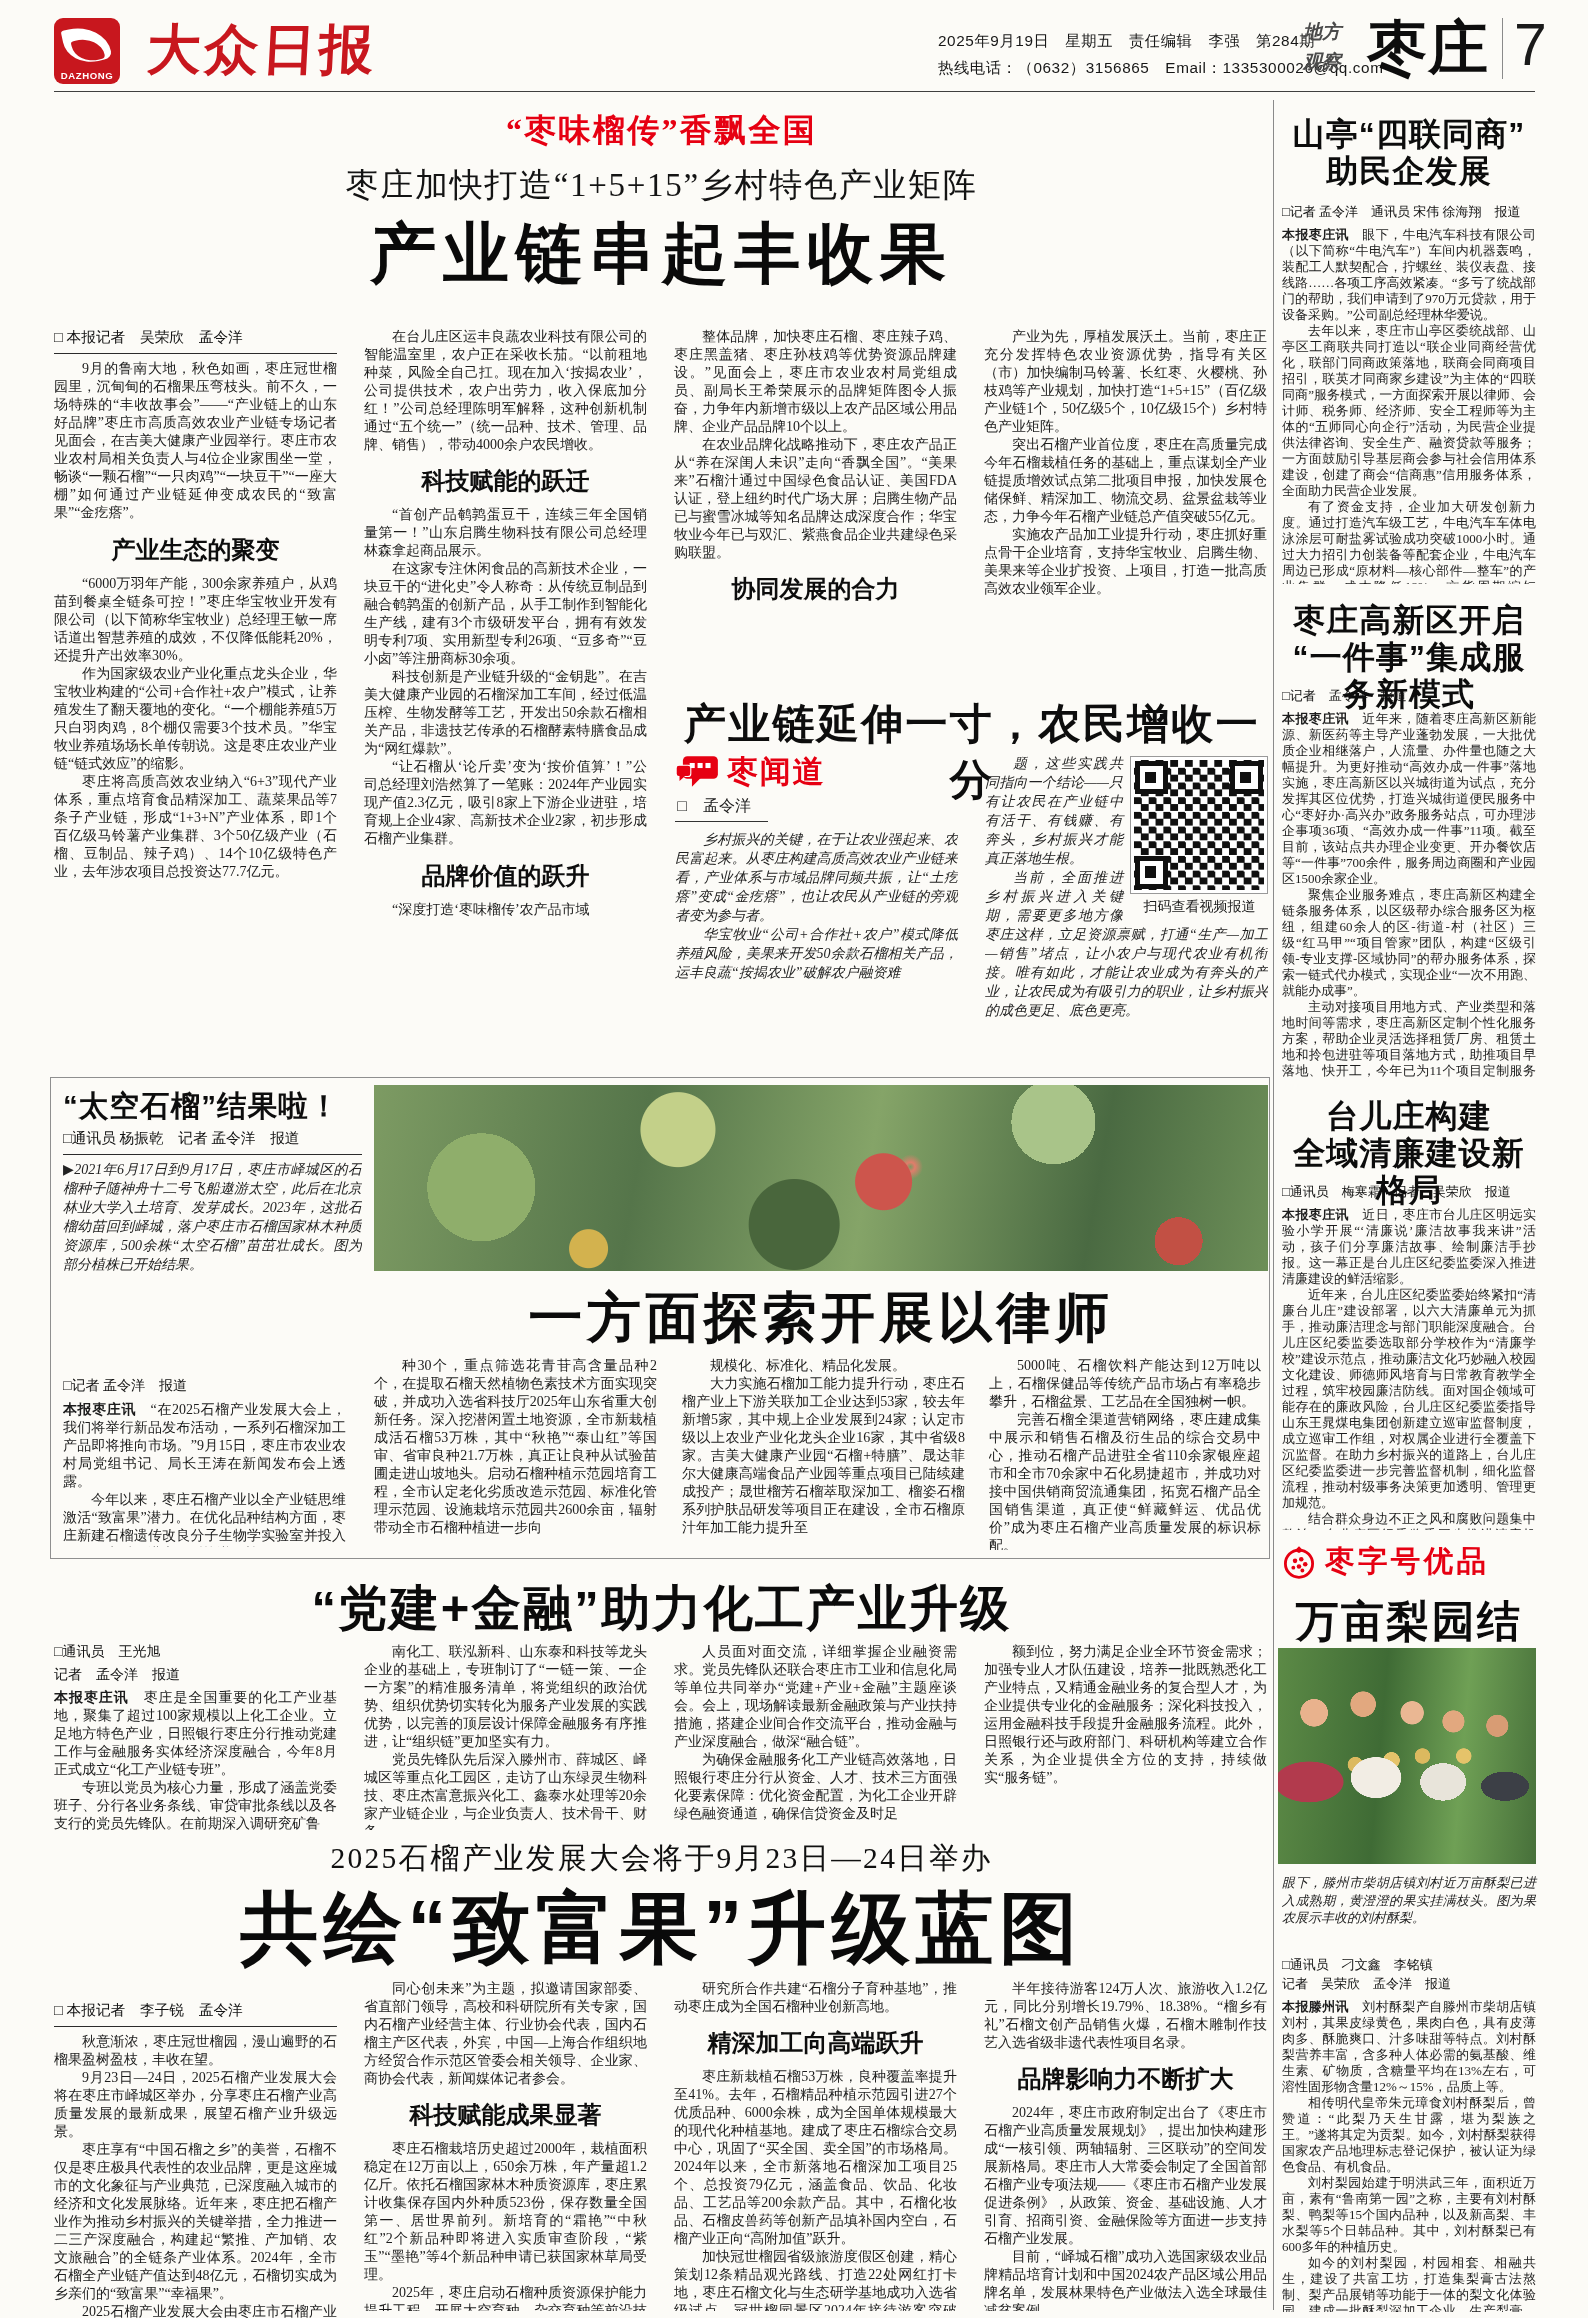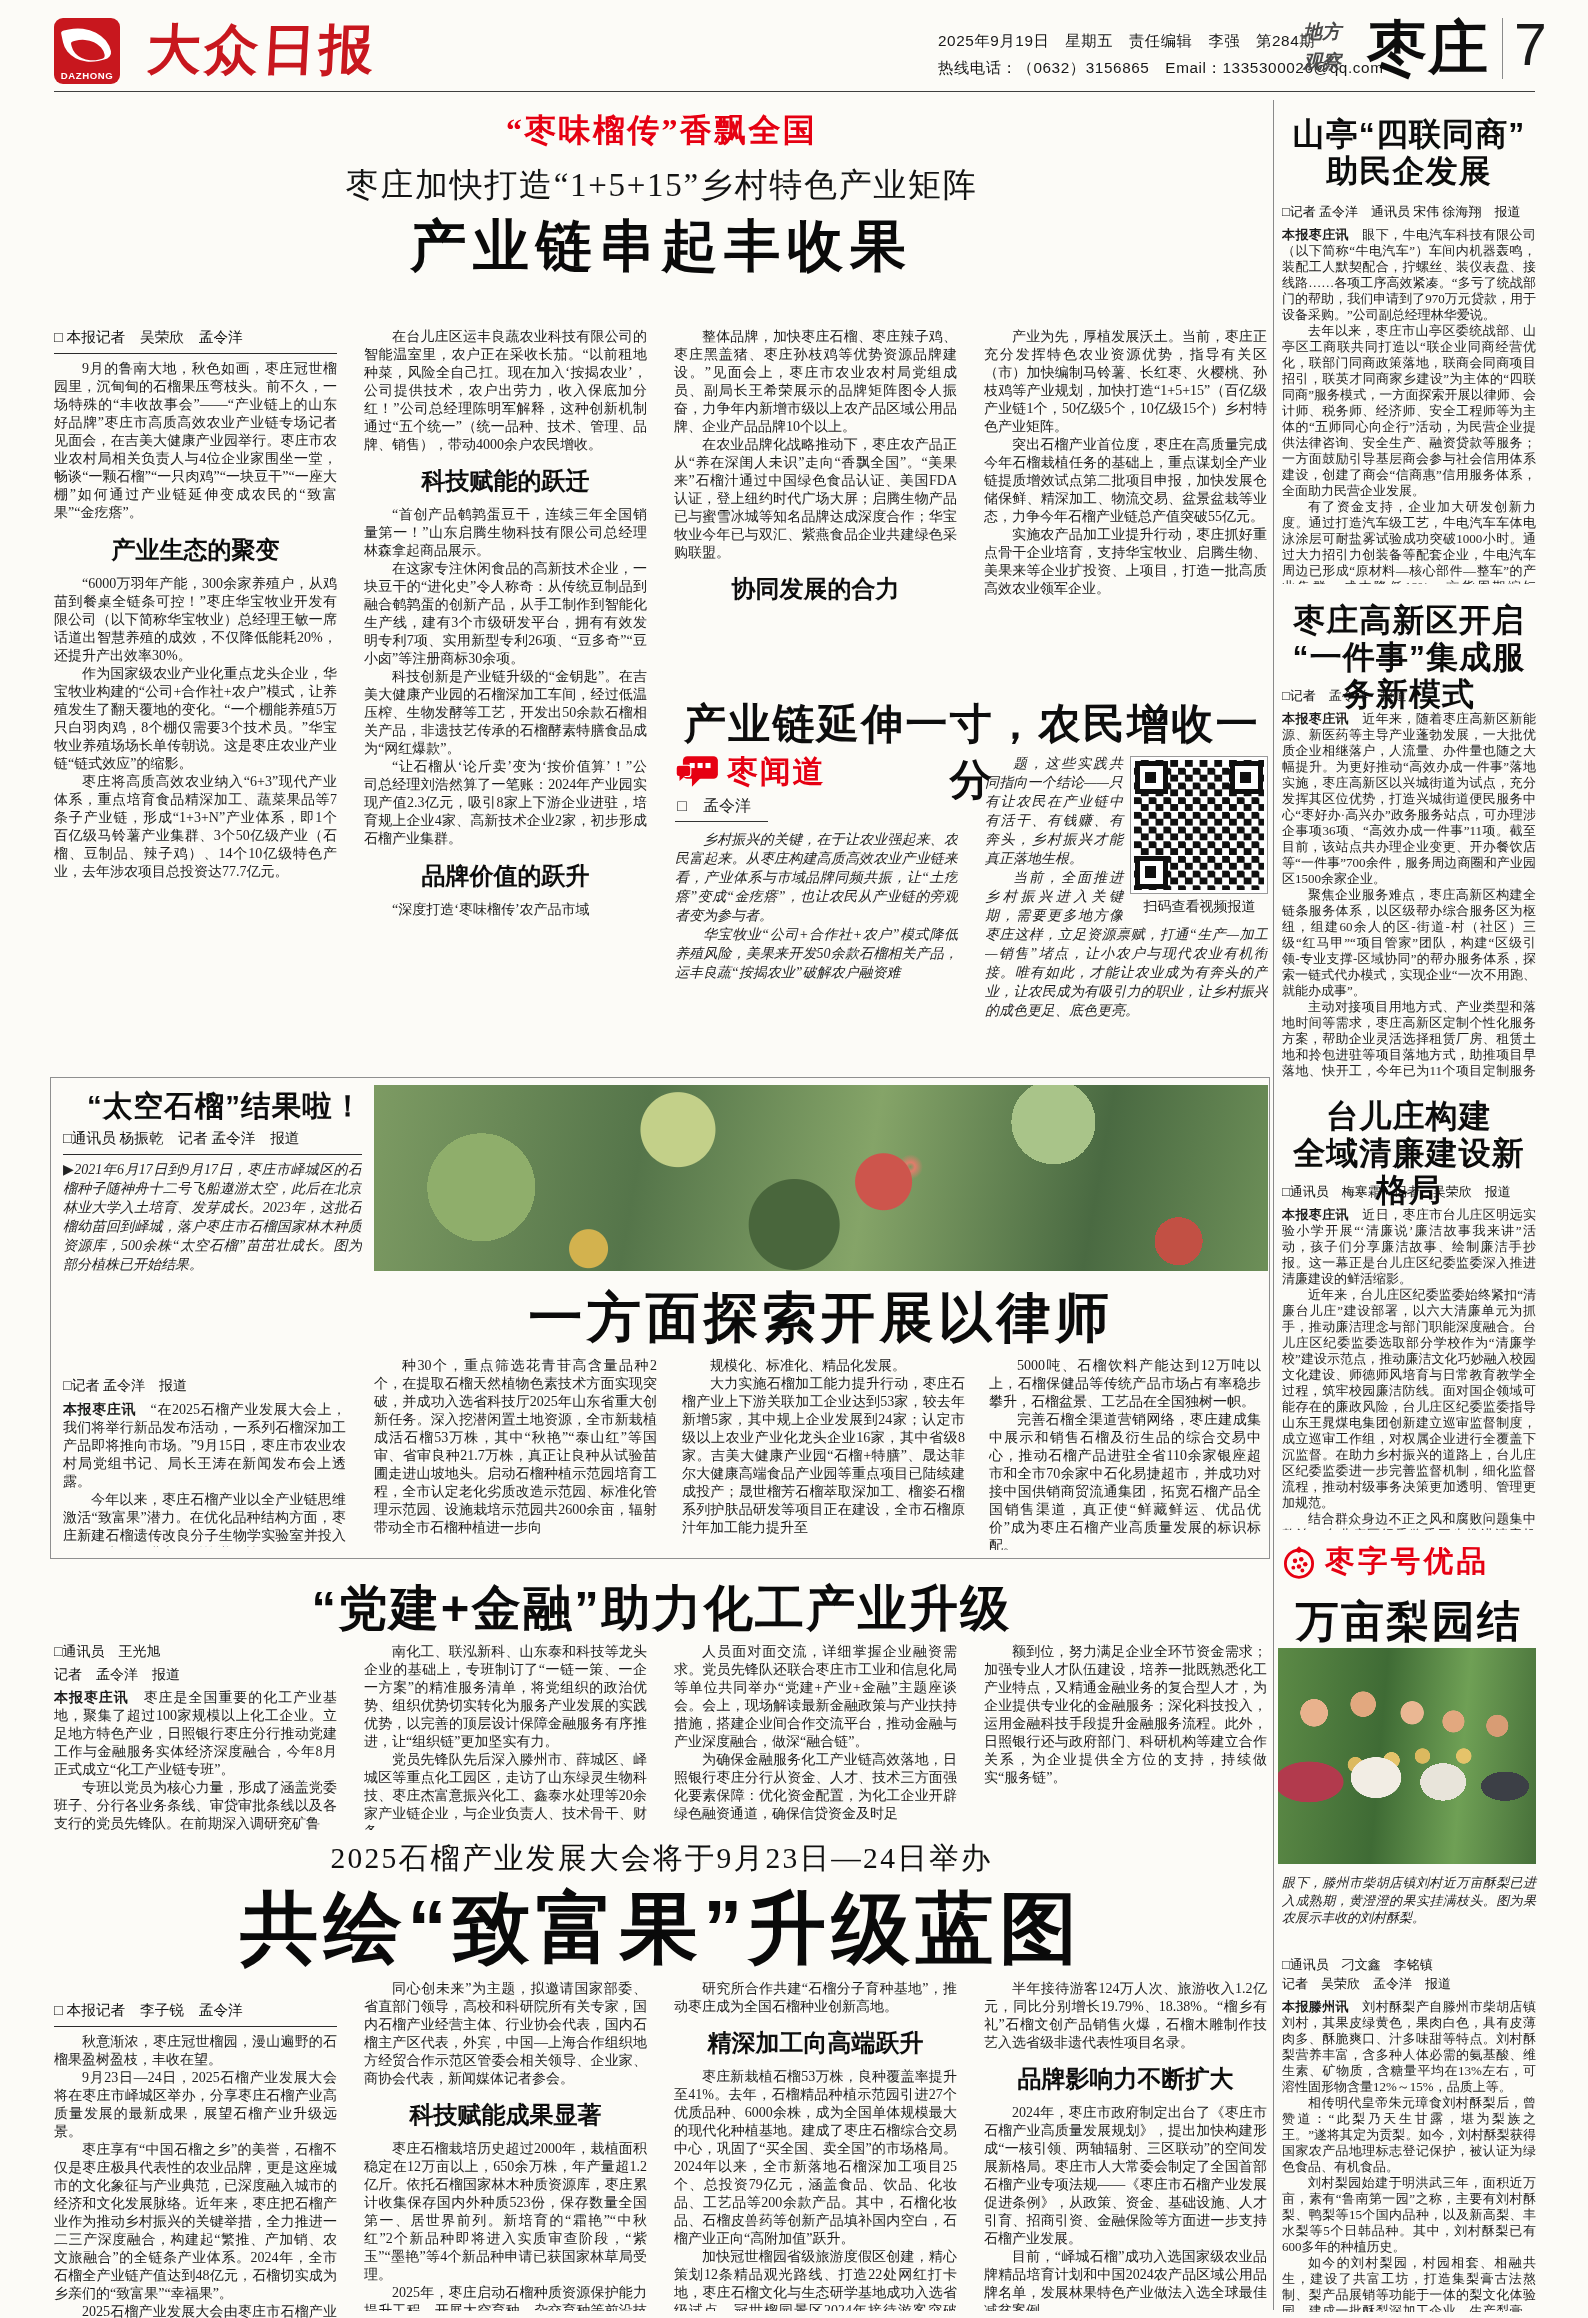--- a/index.html
+++ b/index.html
@@ -15,21 +15,21 @@
   .paper-name{font-size:54px;font-weight:900;color:#c8171e;letter-spacing:3.4px;transform:skewX(-3deg);}
   .dateline{font-size:15.3px;color:#171717;letter-spacing:0.6px;font-family:"Liberation Sans",sans-serif;}
   .col-label{font-size:19px;font-weight:700;color:#4a4a4a;line-height:29.5px;font-style:italic;}
   .edition{font-size:60px;font-weight:900;color:#0d0d0d;letter-spacing:1.1px;font-family:"Liberation Sans",sans-serif;}
   .pageno{font-size:59px;font-weight:400;color:#1a1a1a;font-family:"Liberation Sans",sans-serif;}
   .mast-rule{border-top:1.7px solid #3f3f3f;}
   .v-rule{border-left:1.1px solid #8a8a8a;}
   
   .kicker{font-size:32px;font-weight:800;color:#e60012;letter-spacing:2.3px;}
   .subtitle{font-size:33px;font-weight:400;color:#141414;letter-spacing:1.7px;}
-  .main-headline{font-size:56px;font-weight:900;color:#0a0a0a;letter-spacing:6.8px;font-family:Liberation Sans, sans-serif;}
+  .main-headline{font-size:66px;font-weight:900;color:#0a0a0a;letter-spacing:6.8px;font-family:Liberation Sans, sans-serif;}
   .cols{display:flex;gap:27px;}
   .col{width:283px;flex:0 0 283px;}
   .bodytext p{margin:0;font-size:14px;line-height:18px;text-align:justify;text-indent:2em;color:#1c1c1c;}
   .bodytext p.noindent{text-indent:0;}
   .byline{font-size:14.7px;color:#111;padding-bottom:5.7px;margin-bottom:6.8px;border-bottom:1.1px solid #2b2b2b;}
   .byline-plain{font-size:14px;color:#111;margin-bottom:4.5px;}
   .col-h{font-size:24px;font-weight:800;text-align:center;margin:11.3px 0 9px;font-family:"Liberation Sans",sans-serif;color:#0d0d0d;}
   .tag{font-weight:800;font-family:"Liberation Sans",sans-serif;}
   
   .comment-headline{font-size:42px;font-weight:900;letter-spacing:2.3px;font-family:"Liberation Sans",sans-serif;color:#0d0d0d;}
@@ -38,21 +38,21 @@
   .author{font-size:16px;display:inline-block;border-bottom:1.1px solid #333;padding:0 17px 4.5px 2.3px;margin-bottom:8px;}
   .kai p{margin:0;font-size:14px;line-height:19px;text-align:justify;text-indent:2em;font-style:italic;color:#222;}
   .qr-wrap{float:right;width:137px;margin:3.4px 0 0 8px;}
   .qr{width:130px;height:130px;background:repeating-conic-gradient(#101010 0% 25%, #ffffff 0% 50%) 0 0 / 14.7px 14.7px;border:3.4px solid #fff;outline:0.6px solid #999;position:relative;}
   .finder{position:absolute;width:33px;height:33px;background:#fff;border:5.7px solid #101010;box-sizing:border-box;}
   .finder::after{content:"";position:absolute;left:5.1px;top:5.1px;width:11.3px;height:11.3px;background:#101010;}
   .f-tl{left:1.1px;top:1.1px;} .f-tr{right:1.1px;top:1.1px;} .f-bl{left:1.1px;bottom:1.1px;}
   .qr-caption{font-size:14px;text-align:center;margin-top:4.5px;color:#1b1b1b;}
   
   .mid-box{border:1.1px solid #8f8f8f;}
-  .space-headline{font-size:29.5px;font-weight:900;font-family:"Liberation Sans",sans-serif;letter-spacing:1.1px;color:#0d0d0d;margin-left:24px;}
+  .space-headline{font-size:29.5px;font-weight:900;font-family:"Liberation Sans",sans-serif;letter-spacing:1.1px;color:#0d0d0d;}
   .photo1{background:
     radial-gradient(circle at 57% 52%, #cd554c 0 28px, rgba(0,0,0,0) 29px),
     radial-gradient(circle at 60% 44%, #e6857300 0, #e07d6b 4.5px, rgba(0,0,0,0) 12.5px),
     radial-gradient(circle at 90% 84%, #c25044 0 24px, rgba(0,0,0,0) 24px),
     radial-gradient(circle at 24% 88%, #d3b24e 0 19px, rgba(0,0,0,0) 20px),
     radial-gradient(circle at 34% 24%, #c3d089 0 37px, rgba(0,0,0,0) 38px),
     radial-gradient(circle at 12% 55%, #8fae6b 0 54px, rgba(0,0,0,0) 54px),
     radial-gradient(circle at 76% 20%, #a9c489 0 42px, rgba(0,0,0,0) 42px),
     radial-gradient(circle at 47% 75%, #49663c 0 45px, rgba(0,0,0,0) 46px),
     linear-gradient(100deg,#7d9b63,#55754a 30%,#85a468 55%,#4a6a42 80%,#6d8f58);}

